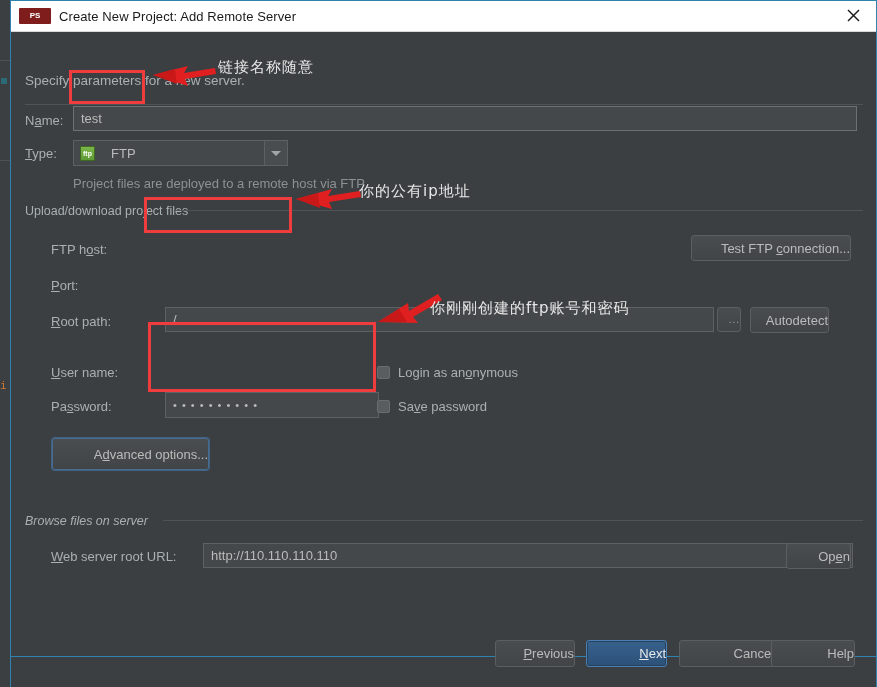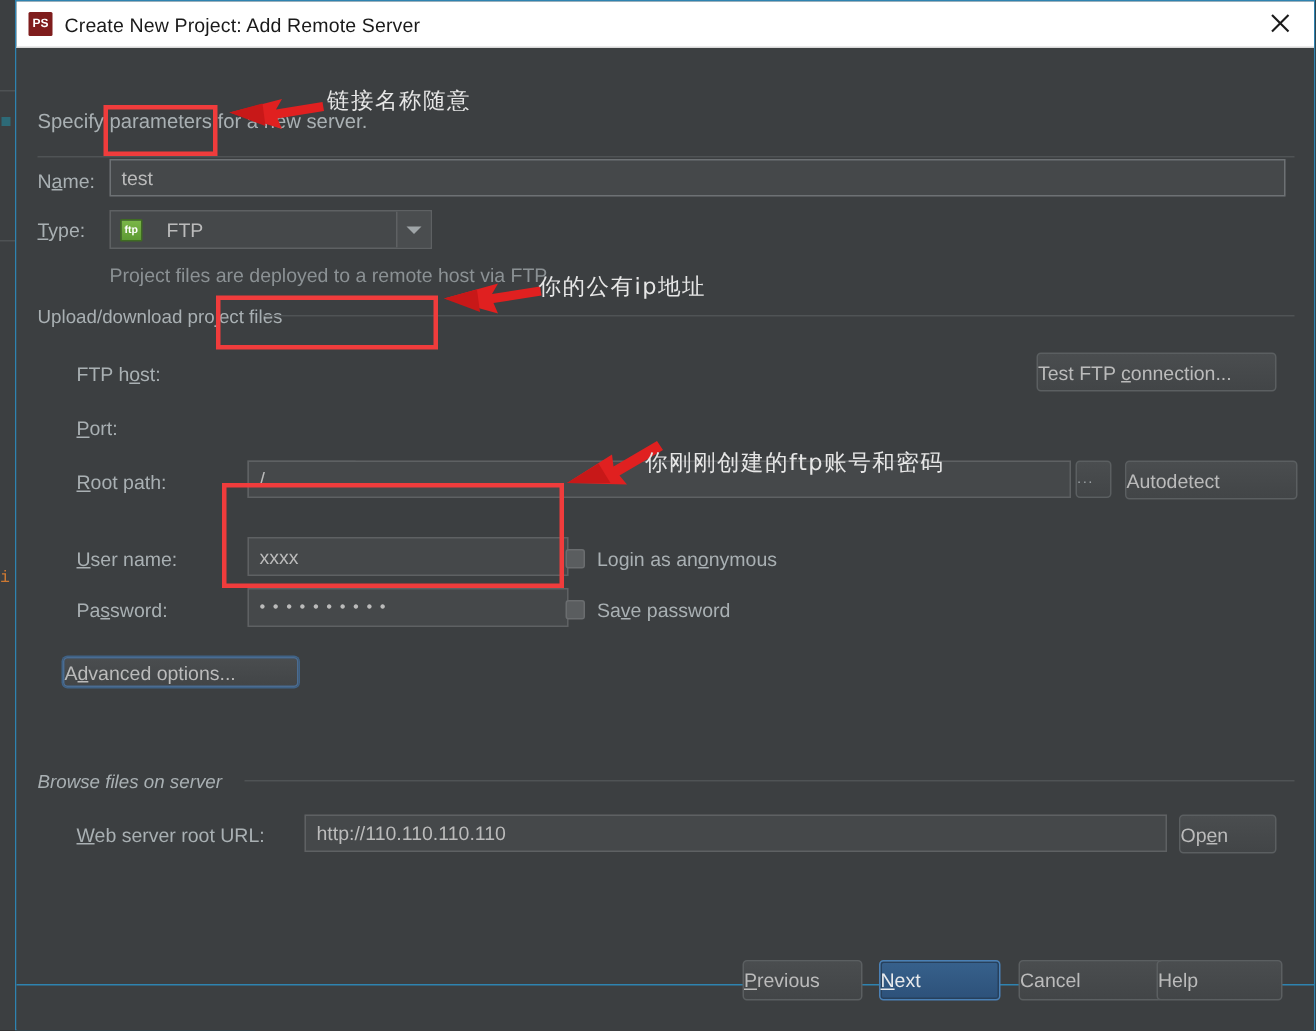--- a/index.html
+++ b/index.html
@@ -41,21 +41,21 @@
   }
 
   
   #titlebar {
     position: relative;
     height: 30px; background: #ffffff;
     border-bottom: 1px solid #d7d7d7;
     display: flex; align-items: center;
   }
   #title-icon {
-    width: 16px; height: 16px; margin-left: 8px; margin-right: 8px;
+    width: 32px; height: 16px; margin-left: 8px; margin-right: 8px;
     background: #7f1d1d; color: #ffffff;
     font-size: 8px; font-weight: bold; line-height: 16px; text-align: center;
     font-family: "Liberation Sans", sans-serif;
     border-radius: 1px; flex: 0 0 auto;
   }
   #title-text {
     color: #1a1a1a; font-size: 13px; letter-spacing: 0.1px;
   }
   #title-close {
     position: absolute; right: 0; top: 0;
@@ -142,21 +142,21 @@
 
   
   .btn {
     position: absolute;
     background: linear-gradient(#4a4d4f, #424547);
     border: 1px solid #5b5f61;
     border-radius: 3px;
     box-sizing: border-box;
     color: #bbbbbb;
     font-size: 13px;
-    display: flex; align-items: center; justify-content: flex-start;
+    display: flex; align-items: center; justify-content: flex-end;
     white-space: nowrap;
     cursor: default;
   }
   .btn u { text-decoration: underline; }
   .btn.primary {
     background: linear-gradient(#37618c, #2d5179);
     border: 1px solid #4a80b5;
     color: #e8eaec;
     box-shadow: 0 0 0 1px #27405c inset;
   }
@@ -259,45 +259,44 @@
     <div class="btn" style="left:680px; top:203px; width:160px; height:26px;">
       <span>Test FTP <u>c</u>onnection...</span>
     </div>
 
     <div class="lbl" style="left:40px; top:246px;"><u>P</u>ort:</div>
     <div class="field" style="left:154px; top:240px; width:72px; height:25px;margin-top:35px;">21</div>
 
     <div class="lbl" style="left:40px; top:282px;"><u>R</u>oot path:</div>
     <div class="field" style="left:154px; top:275px; width:549px; height:25px;">/</div>
     <div class="btn tiny" style="left:706px; top:275px; width:24px; height:25px;">...</div>
-    <div class="btn" style="left:739px; top:275px; width:115px; height:26px;">Autodetect</div>
+    <div class="btn" style="left:739px; top:275px; width:79px; height:26px;">Autodetect</div>
 
     <div class="lbl" style="left:40px; top:333px;"><u>U</u>ser name:</div>
-    <div class="field" style="left:154px; top:326px; width:214px; height:26px;">xxxx</div>
     <div class="cb" style="left:366px; top:333px;">
       <span class="box"></span>
       <span>Login as an<u>o</u>nymous</span>
     </div>
 
     <div class="lbl" style="left:40px; top:367px;">Pa<u>s</u>sword:</div>
     <div class="field" style="left:154px; top:360px; width:214px; height:26px; letter-spacing:1px; font-size:11px;">• • • • • • • • • •</div>
     <div class="cb" style="left:366px; top:367px;">
       <span class="box"></span>
       <span>Sa<u>v</u>e password</span>
     </div>
 
-    <div class="btn focusring" style="left:31px; top:406px; width:157px; height:20px;">
+    <div class="btn focusring" style="left:41px; top:406px; width:157px; height:32px;">
       <span>A<u>d</u>vanced options...</span>
     </div>
 
     <div class="grouphdr" style="left:14px; top:482px;font-style:italic;">Browse files on server</div>
     <div class="groupline" style="left:152px; top:488px; width:700px;"></div>
 
     <div class="lbl" style="left:40px; top:517px;"><u>W</u>eb server root URL:</div>
-    <div class="field" style="left:192px; top:511px; width:575px; height:25px;">http://110.110.110.110</div>
+    <div class="field" style="left:192px; top:511px; width:650px; height:25px;">http://110.110.110.110</div>
     <div class="btn" style="left:775px; top:511px; width:65px; height:26px;">
       <span>Op<u>e</u>n</span>
     </div>
 
 
     <div id="bottom-sep"></div>
     <div class="btn" style="left:484px; top:608px; width:80px; height:27px;">
       <span><u>P</u>revious</span>
     </div>
     <div class="btn primary" style="left:575px; top:608px; width:81px; height:27px;">

